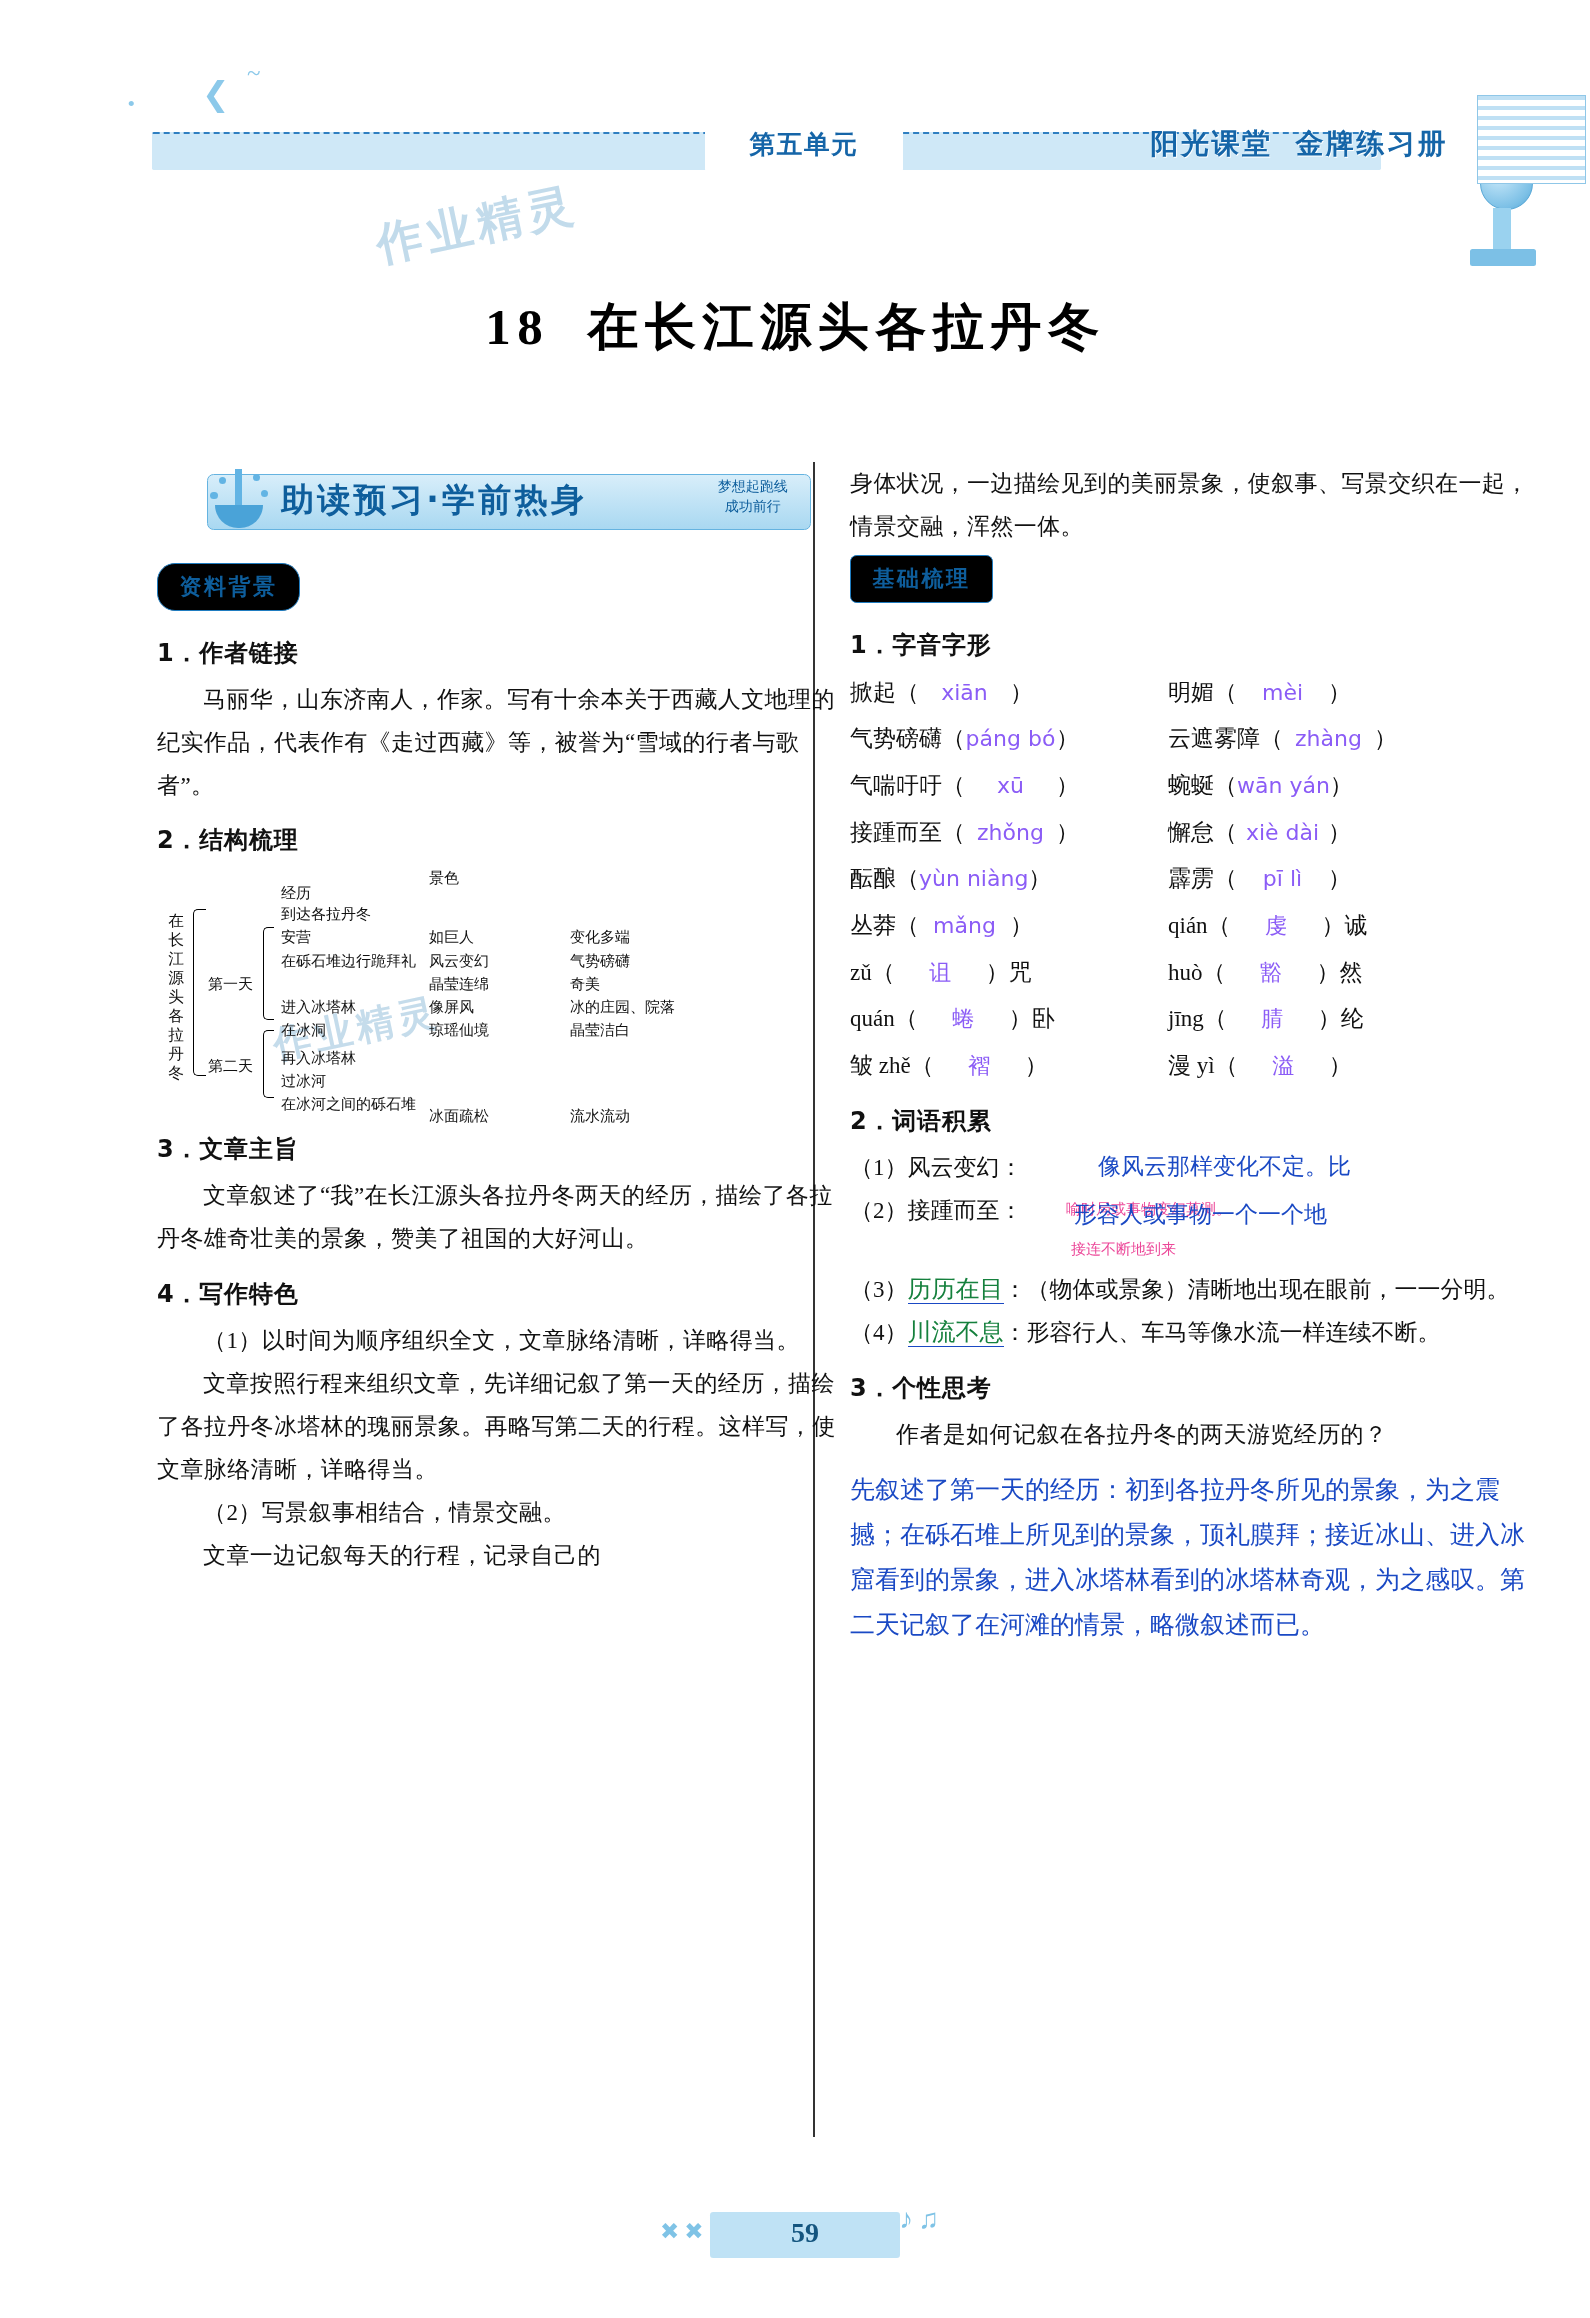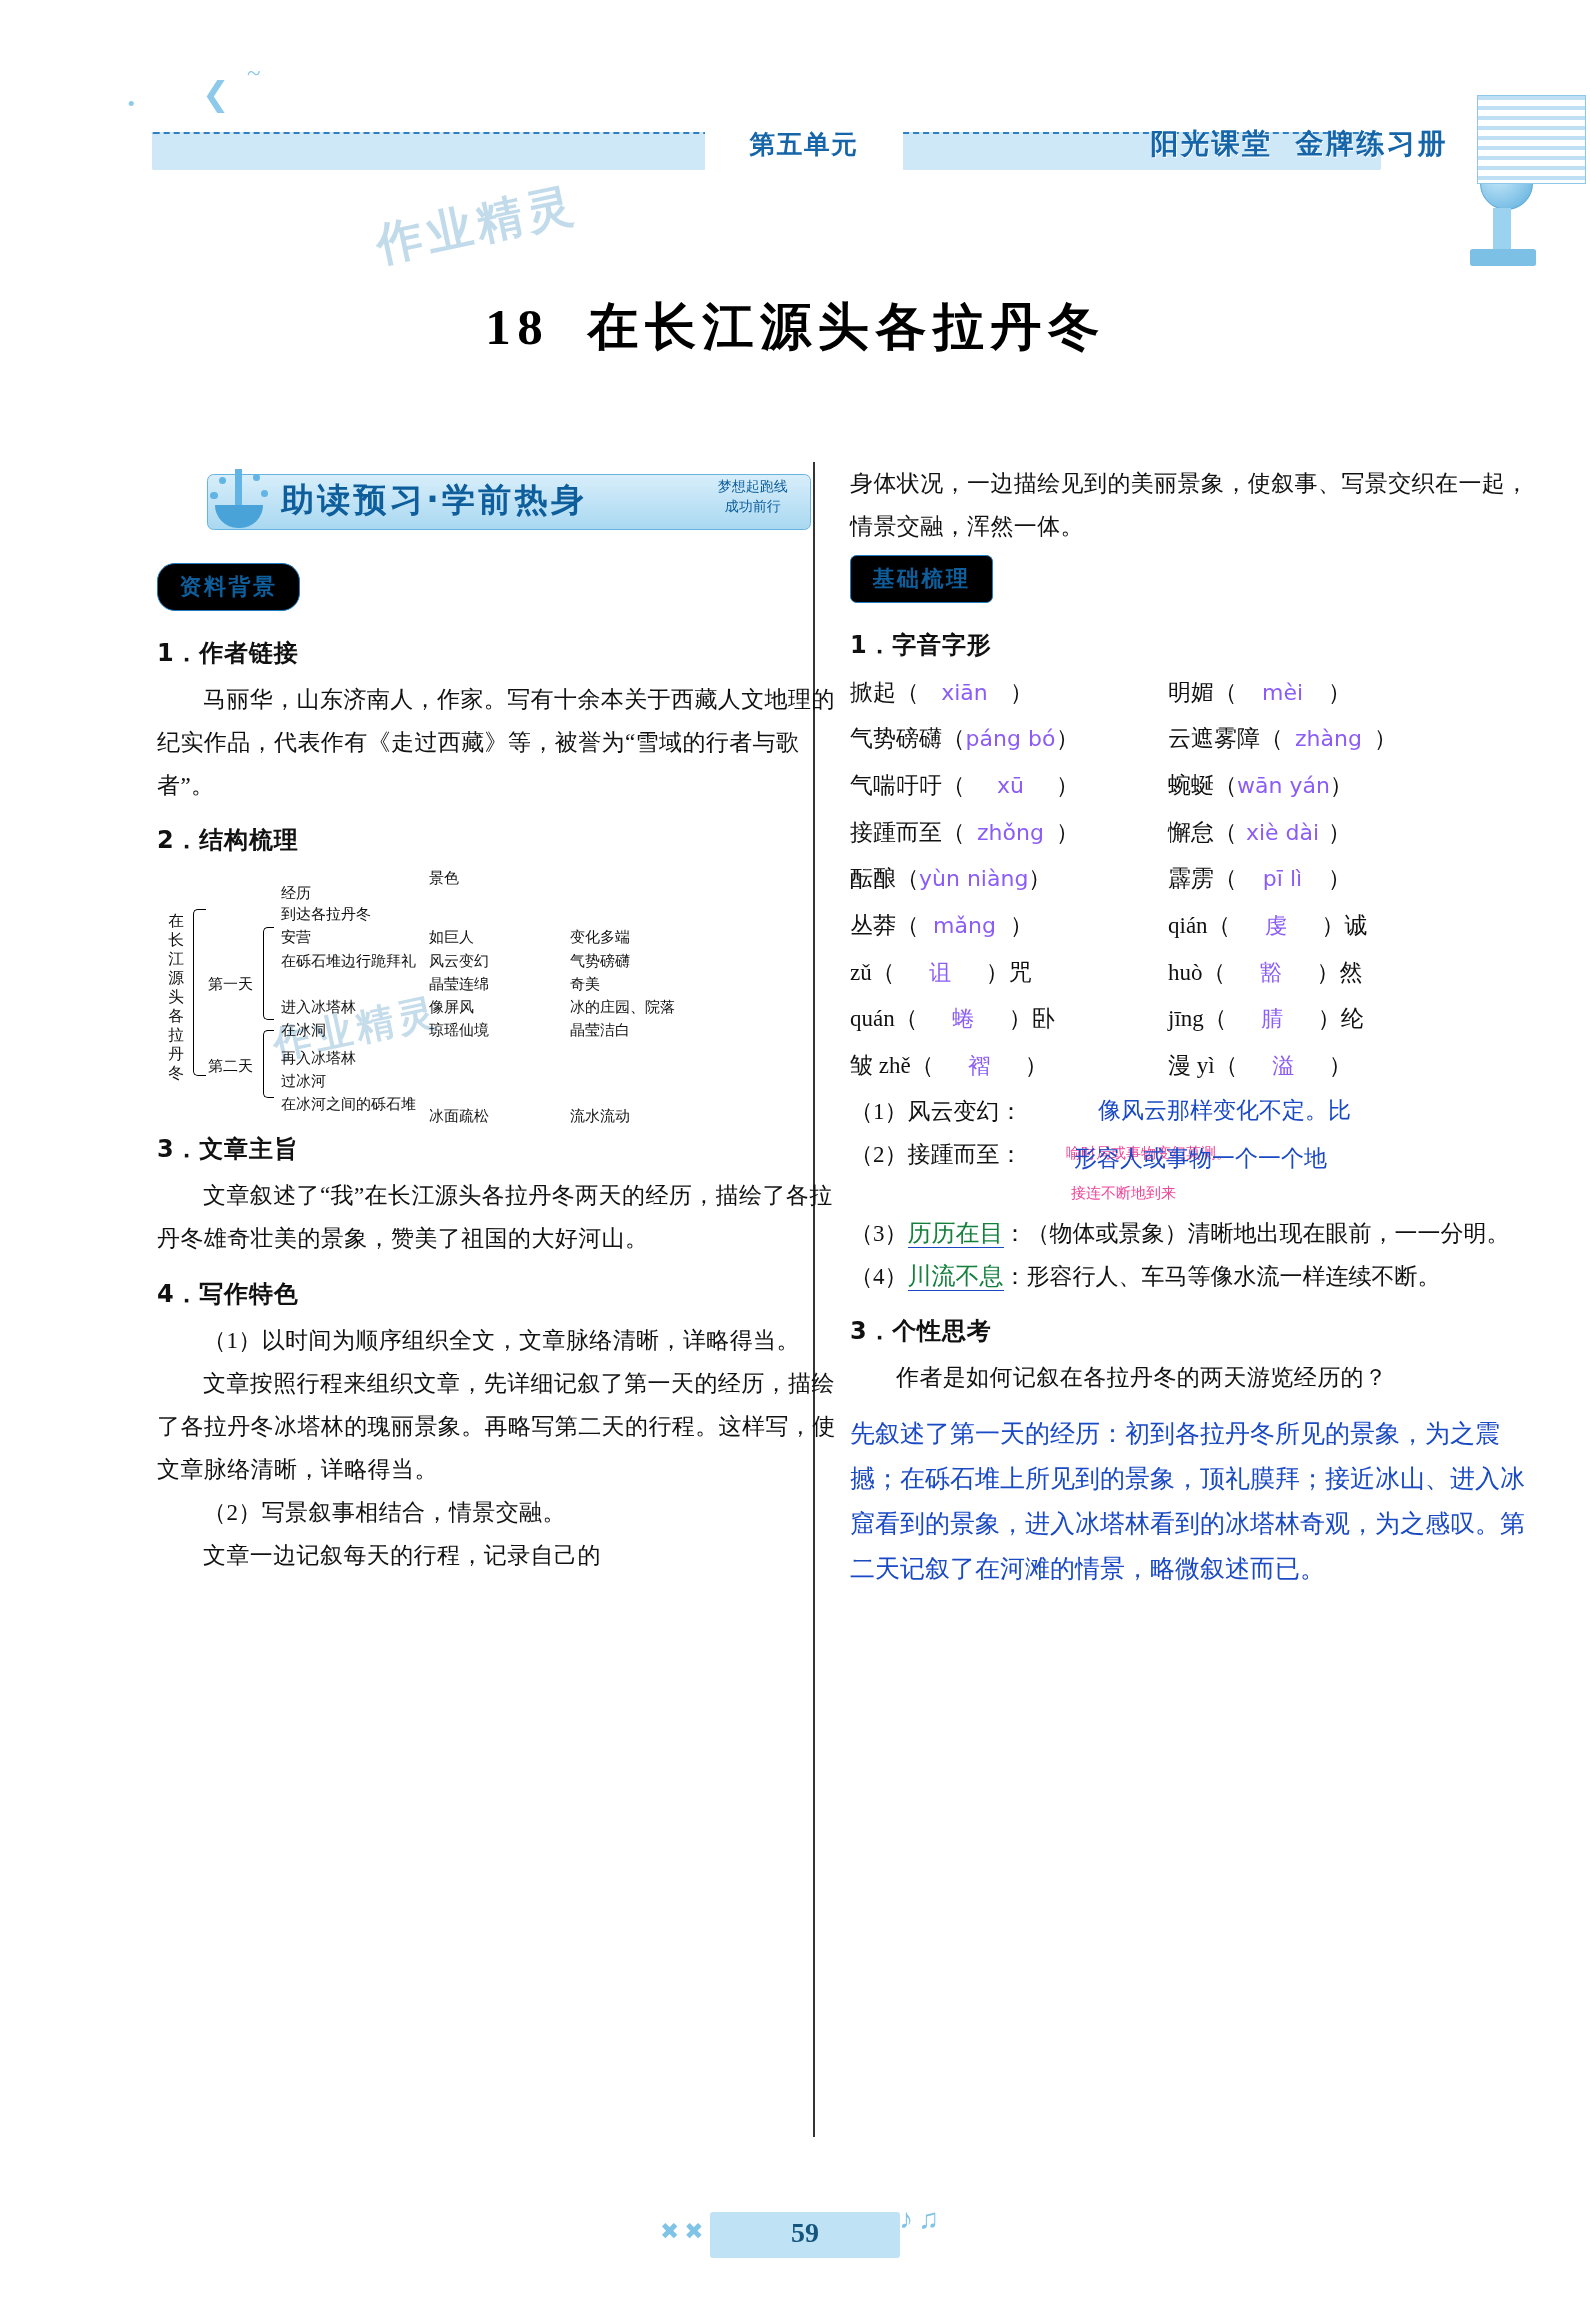--- a/index.html
+++ b/index.html
@@ -444,20 +444,21 @@
             <span>）</span>
           </div>
         <div class="zy-cell">
             <span>漫 yì（</span>
             <span class="blank">溢</span>
             <span>）</span>
           </div>
       </div>
     </div>
 
+    <div class="h-item">2．词语积累</div>
 
     <div class="overlap" style="height:140px;">
       <p class="wd-line"><span>（1）</span><span>风云变幻</span><span>：</span></p>
       <p class="wd-line"><span>（2）</span><span>接踵而至</span><span>：</span></p>
       <div class="ov-a">像风云那样变化不定。比</div>
       <div class="ov-b" style="top:43px;">喻时局或事物变幻莫测。</div>
       <div class="ov-a" style="top:48px;left:224px;">形容人或事物一个一个地</div>
       <div class="ov-b" style="top:83px;left:221px;">接连不断地到来</div>
     </div>
 

